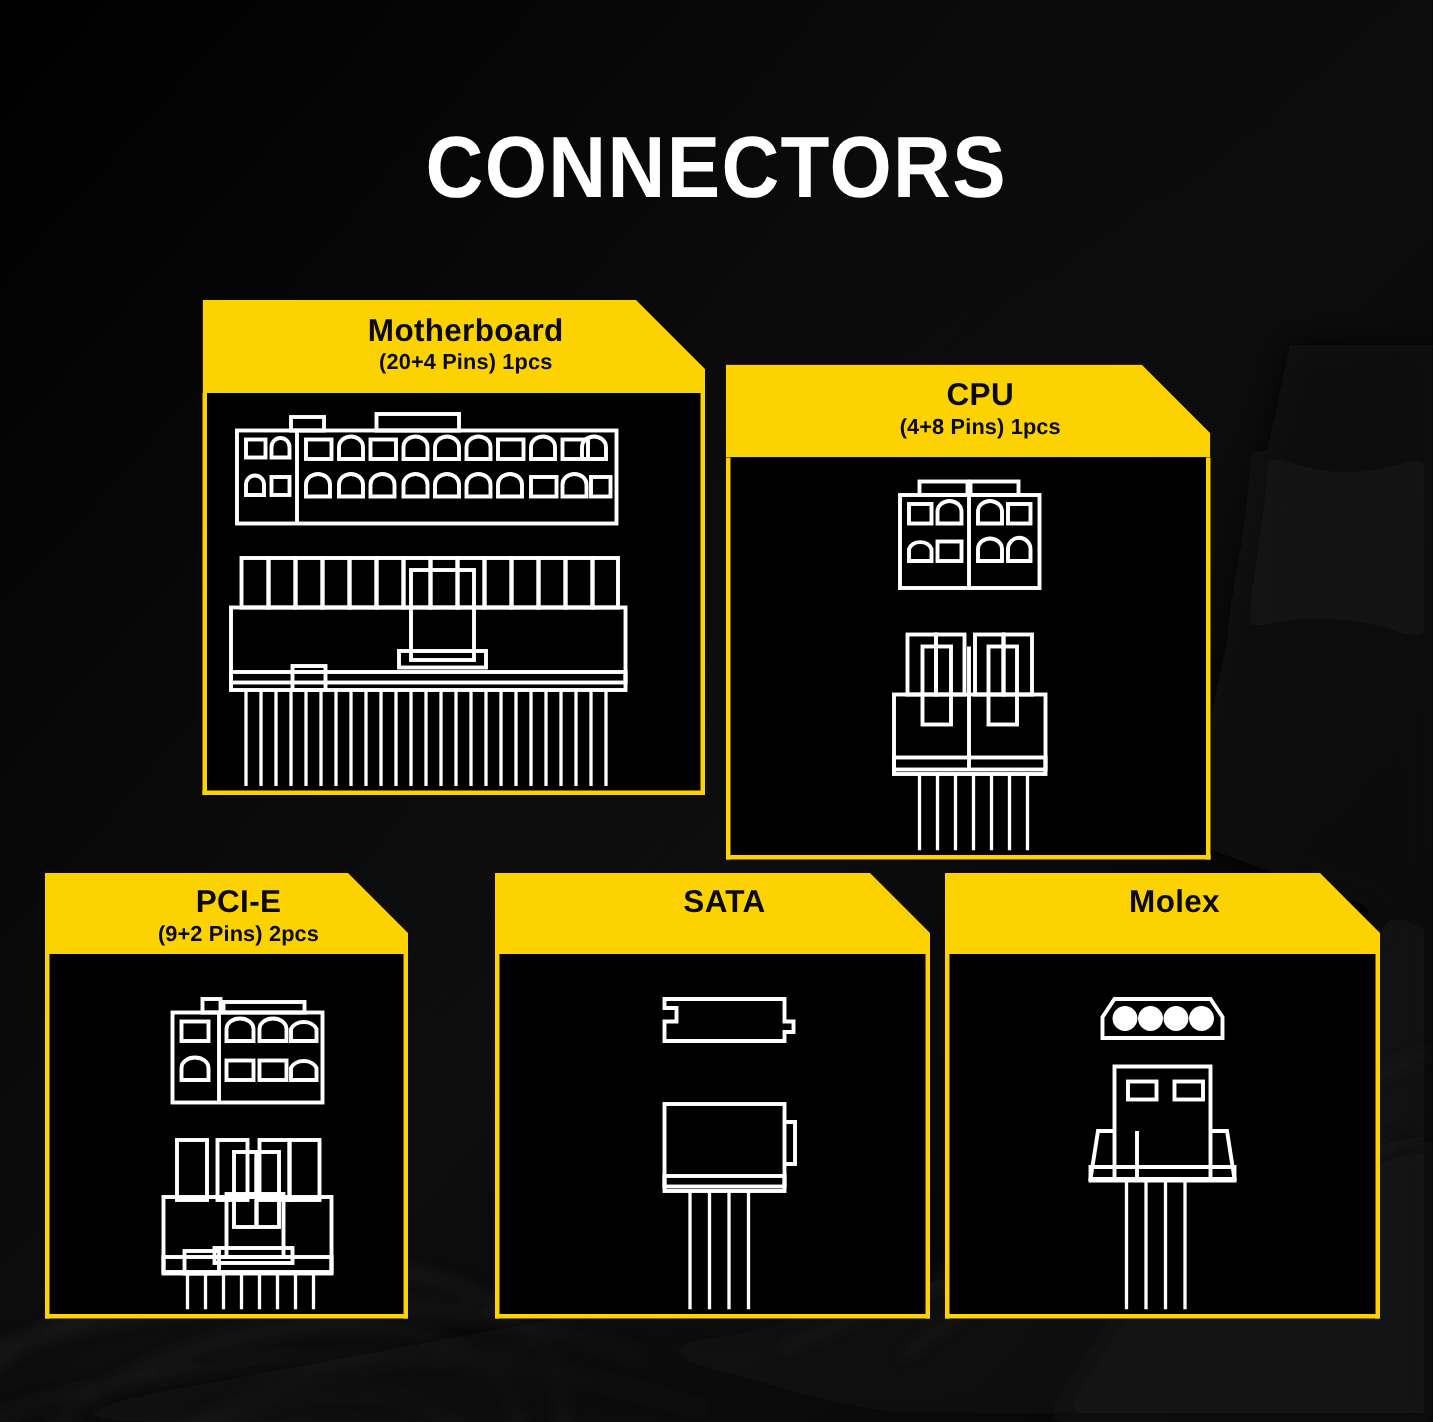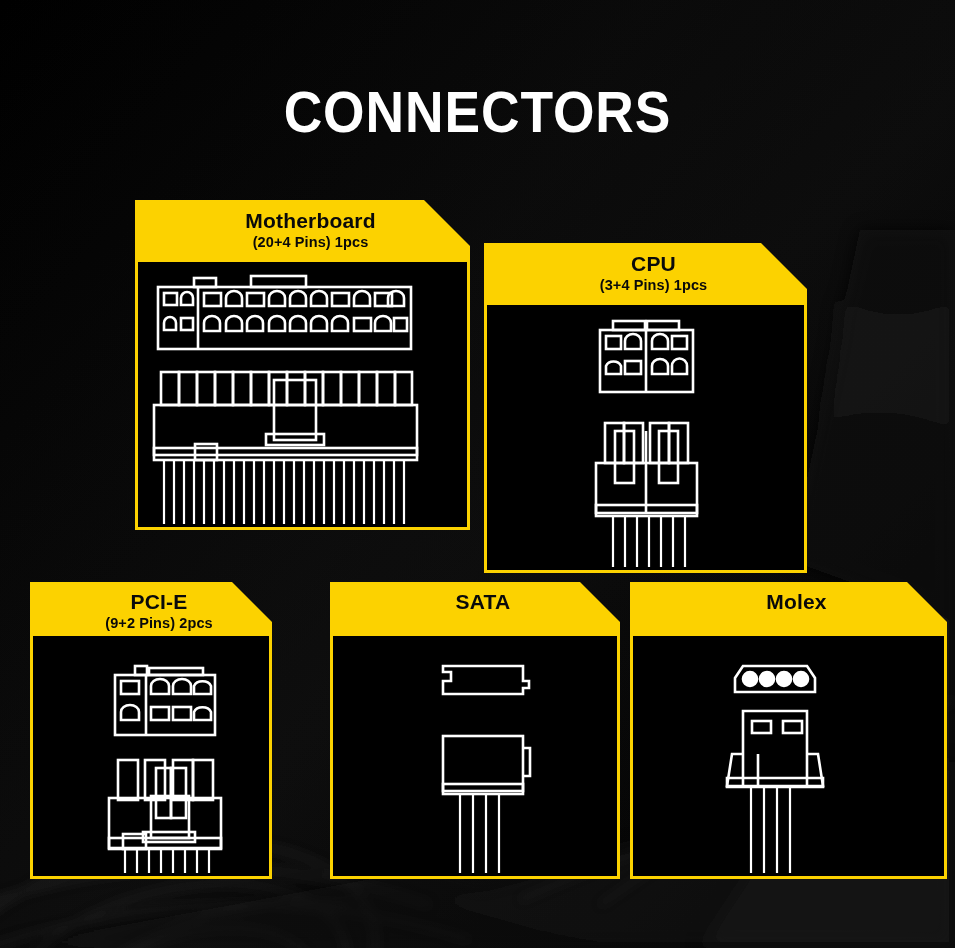--- a/index.html
+++ b/index.html
@@ -244,21 +244,21 @@
         </g>
       </g>
     </svg>
   </div>
 </div>
 
 <div class="card" style="left:484px; top:200px; width:323px;margin-top:43px;">
   <div class="card-header hdr-big">
     <div class="card-header-inner">
       <div class="card-title">CPU</div>
-      <div class="card-sub">(3+4 Pins) 1pcs</div>
+      <div class="card-sub">(4+8 Pins) 1pcs</div>
     </div>
   </div>
   <div class="card-body" style="height:268px;">
     <svg width="319" height="262" viewBox="0 0 319 262" xmlns="http://www.w3.org/2000/svg">
       <g fill="none" stroke="#ffffff" stroke-width="2.6">
 
         <rect x="126" y="16" width="32" height="9"></rect>
         <rect x="160" y="16" width="32" height="9"></rect>
 
         <rect x="113" y="25" width="93" height="62"></rect>
@@ -382,21 +382,21 @@
           <line x1="127" y1="158" x2="127" y2="237"></line>
           <line x1="140" y1="158" x2="140" y2="237"></line>
           <line x1="153" y1="158" x2="153" y2="237"></line>
           <line x1="166" y1="158" x2="166" y2="237"></line>
         </g>
       </g>
     </svg>
   </div>
 </div>
 
-<div class="card" style="left:630px; top:582px; width:317px;">
+<div class="card" style="left:630px; top:582px; width:290px;">
   <div class="card-header hdr-small">
     <div class="card-header-inner">
       <div class="card-title">Molex</div>
     </div>
   </div>
   <div class="card-body" style="height:243px;">
     <svg width="284" height="237" viewBox="0 0 284 237" xmlns="http://www.w3.org/2000/svg">
       <g fill="none" stroke="#ffffff" stroke-width="2.6">
 
         <path d="M 110,30 L 174,30 L 182,42 L 182,56 L 102,56 L 102,42 Z"></path>

